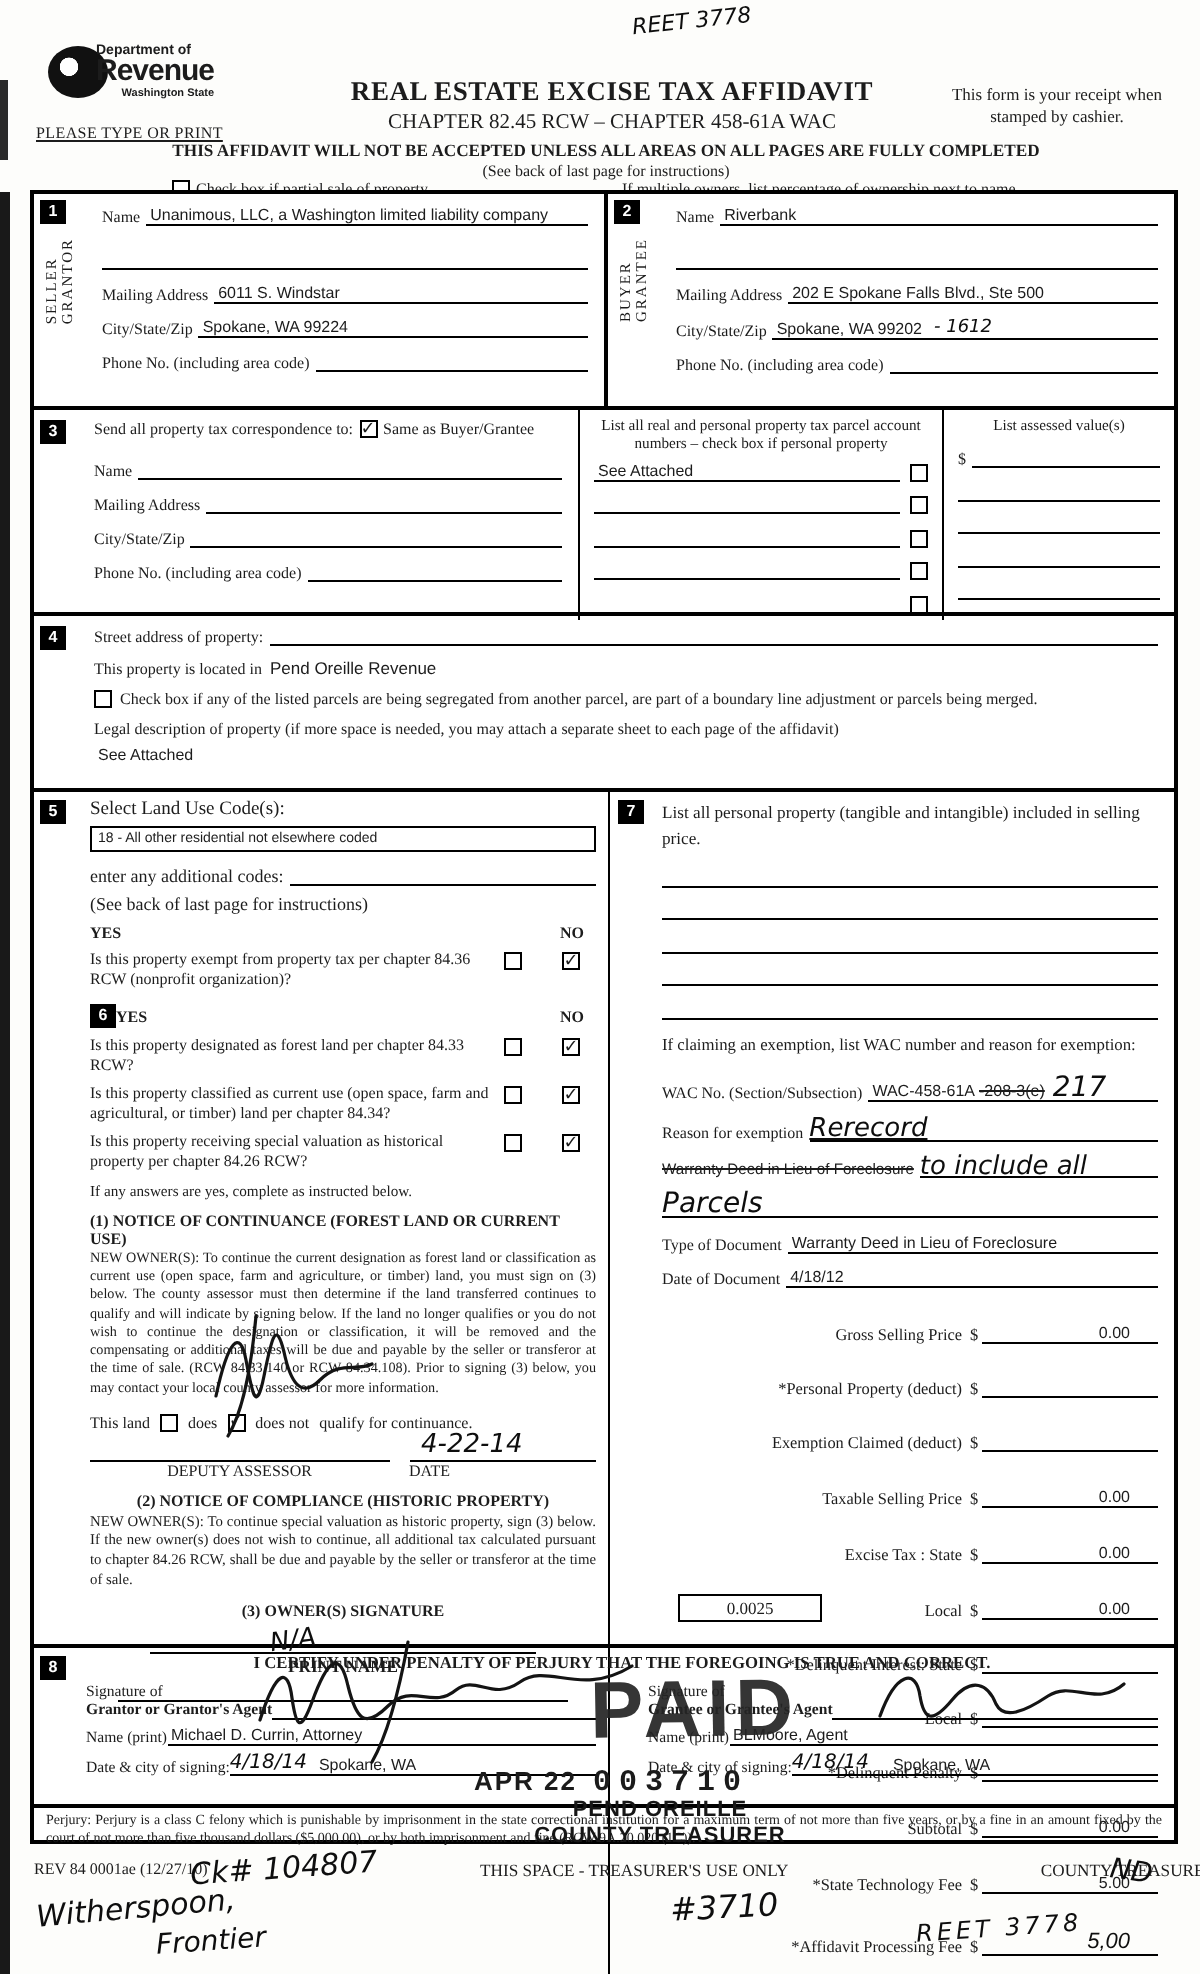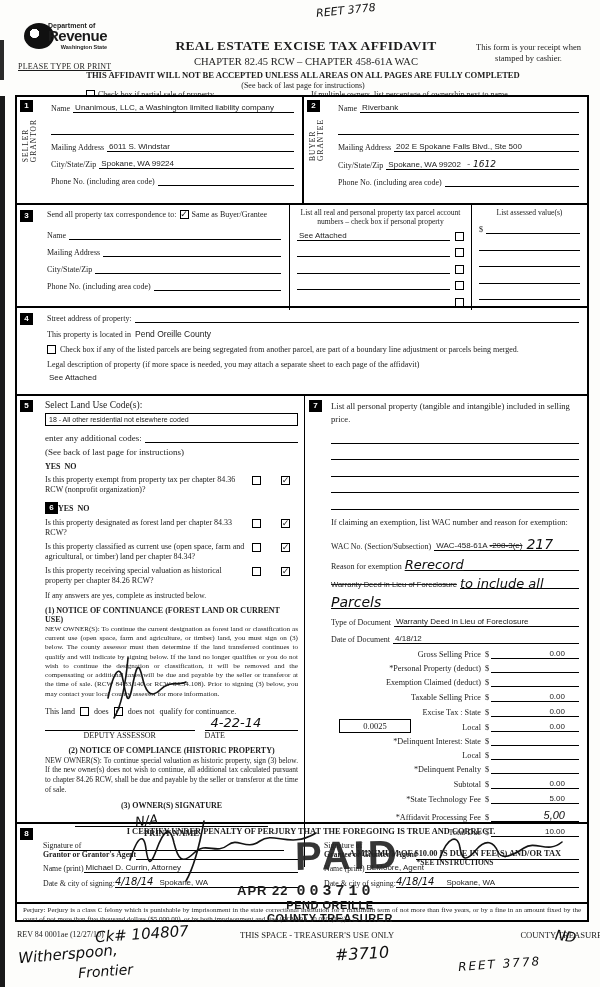--- a/index.html
+++ b/index.html
@@ -70,37 +70,37 @@
   .cbline { display:flex; align-items:center; gap:4px; font-size:8px; margin-top:6px; }
 
   .row56 { display:grid; grid-template-columns:288px 1fr; height:428px; border-bottom:2px solid #000; }
   .lcol { position:relative; padding:4px 6px 0 28px; border-right:1.5px solid #000; }
   .lcol .chip5 { position:absolute; left:3px; top:4px; }
   .rcol { position:relative; padding:4px 8px 0 26px; }
   .rcol .chip7 { position:absolute; left:4px; top:4px; }
 
   .lu-box { border:1.2px solid #000; font-family:"Liberation Sans",sans-serif; font-size:7px;
             padding:2px 3px; margin-top:3px; }
-  .yn-head { display:flex; justify-content:flex-start; gap:4px; font-size:8px; font-weight:bold; margin-top:5px; padding-right:6px; }
+  .yn-head { display:flex; justify-content:space-between; gap:30px; font-size:8px; font-weight:bold; margin-top:5px; padding-right:6px; }
   .qrow { display:flex; align-items:flex-start; font-size:8px; margin-top:4px; }
   .qrow .q { flex:1; line-height:1.25; padding-right:6px; }
   .qrow .cbs { display:flex; gap:20px; padding-right:8px; padding-top:1px; }
   .notice-t { font-size:8px; font-weight:bold; margin-top:6px; }
   .notice-b { font-size:7.1px; line-height:1.3; text-align:justify; margin-top:1px; }
   .thisland { display:flex; align-items:center; gap:5px; font-size:8px; margin-top:8px; }
   .sigrow { display:flex; margin-top:14px; font-size:8px; }
   .sigrow .l1 { flex:1.6; border-bottom:1px solid #000; position:relative; }
   .sigrow .l2 { flex:1; border-bottom:1px solid #000; margin-left:10px; position:relative; text-align:center; }
   .sigcap { display:flex; font-size:8px; }
   .sigcap span:first-child { flex:1.6; text-align:center; }
   .sigcap span:last-child { flex:1; margin-left:10px; text-align:left; }
   .center { text-align:center; }
 
   .exh { font-size:8.4px; margin-top:8px; }
-  .mrow { display:flex; align-items:flex-end; font-size:8.2px; margin-top:5px; position:relative; }
+  .mrow { display:flex; align-items:flex-end; font-size:8.2px; margin-top:18px; position:relative; }
   .mlabel { width:150px; text-align:right; white-space:nowrap; }
   .dollar { padding:0 2px 0 4px; }
   .mline { flex:1; border-bottom:1px solid #000; display:flex; justify-content:flex-end; }
   .mval { font-family:"Liberation Sans",sans-serif; font-size:8px; padding-right:14px; }
   .ratebox { position:absolute; left:8px; bottom:-1px; border:1.2px solid #000; width:72px;
              text-align:center; font-size:8.5px; padding:1px 0; background:#fff; }
   .minnote { text-align:center; font-size:8.4px; font-weight:bold; margin-top:12px; }
   .seeinstr { text-align:center; font-size:7.5px; font-weight:bold; }
 
   .row8 { position:relative; height:78px; padding:3px 8px 0 26px; }
@@ -306,21 +306,21 @@
     </div>
 
     <div class="row4">
       <span class="chip">4</span>
       <div class="fl" style="margin-top:0;">
         <span class="lbl">Street address of property:</span>
         <span class="uline"></span>
       </div>
       <div style="font-size:8px; margin-top:6px;">
         <span>This property is located in</span>
-        <span class="val" style="font-size:8.5px;">Pend Oreille County</span>
+        <span class="val" style="font-size:8.5px;">Pend Oreille Revenue</span>
       </div>
       <div class="cbline">
         <span class="cb"></span>
         <span>Check box if any of the listed parcels are being segregated from another parcel, are part of a boundary line adjustment or parcels being merged.</span>
       </div>
       <div style="font-size:8px; margin-top:6px;">Legal description of property (if more space is needed, you may attach a separate sheet to each page of the affidavit)</div>
       <div class="val" style="margin-top:4px;">See Attached</div>
     </div>
 
     <div class="row56">

